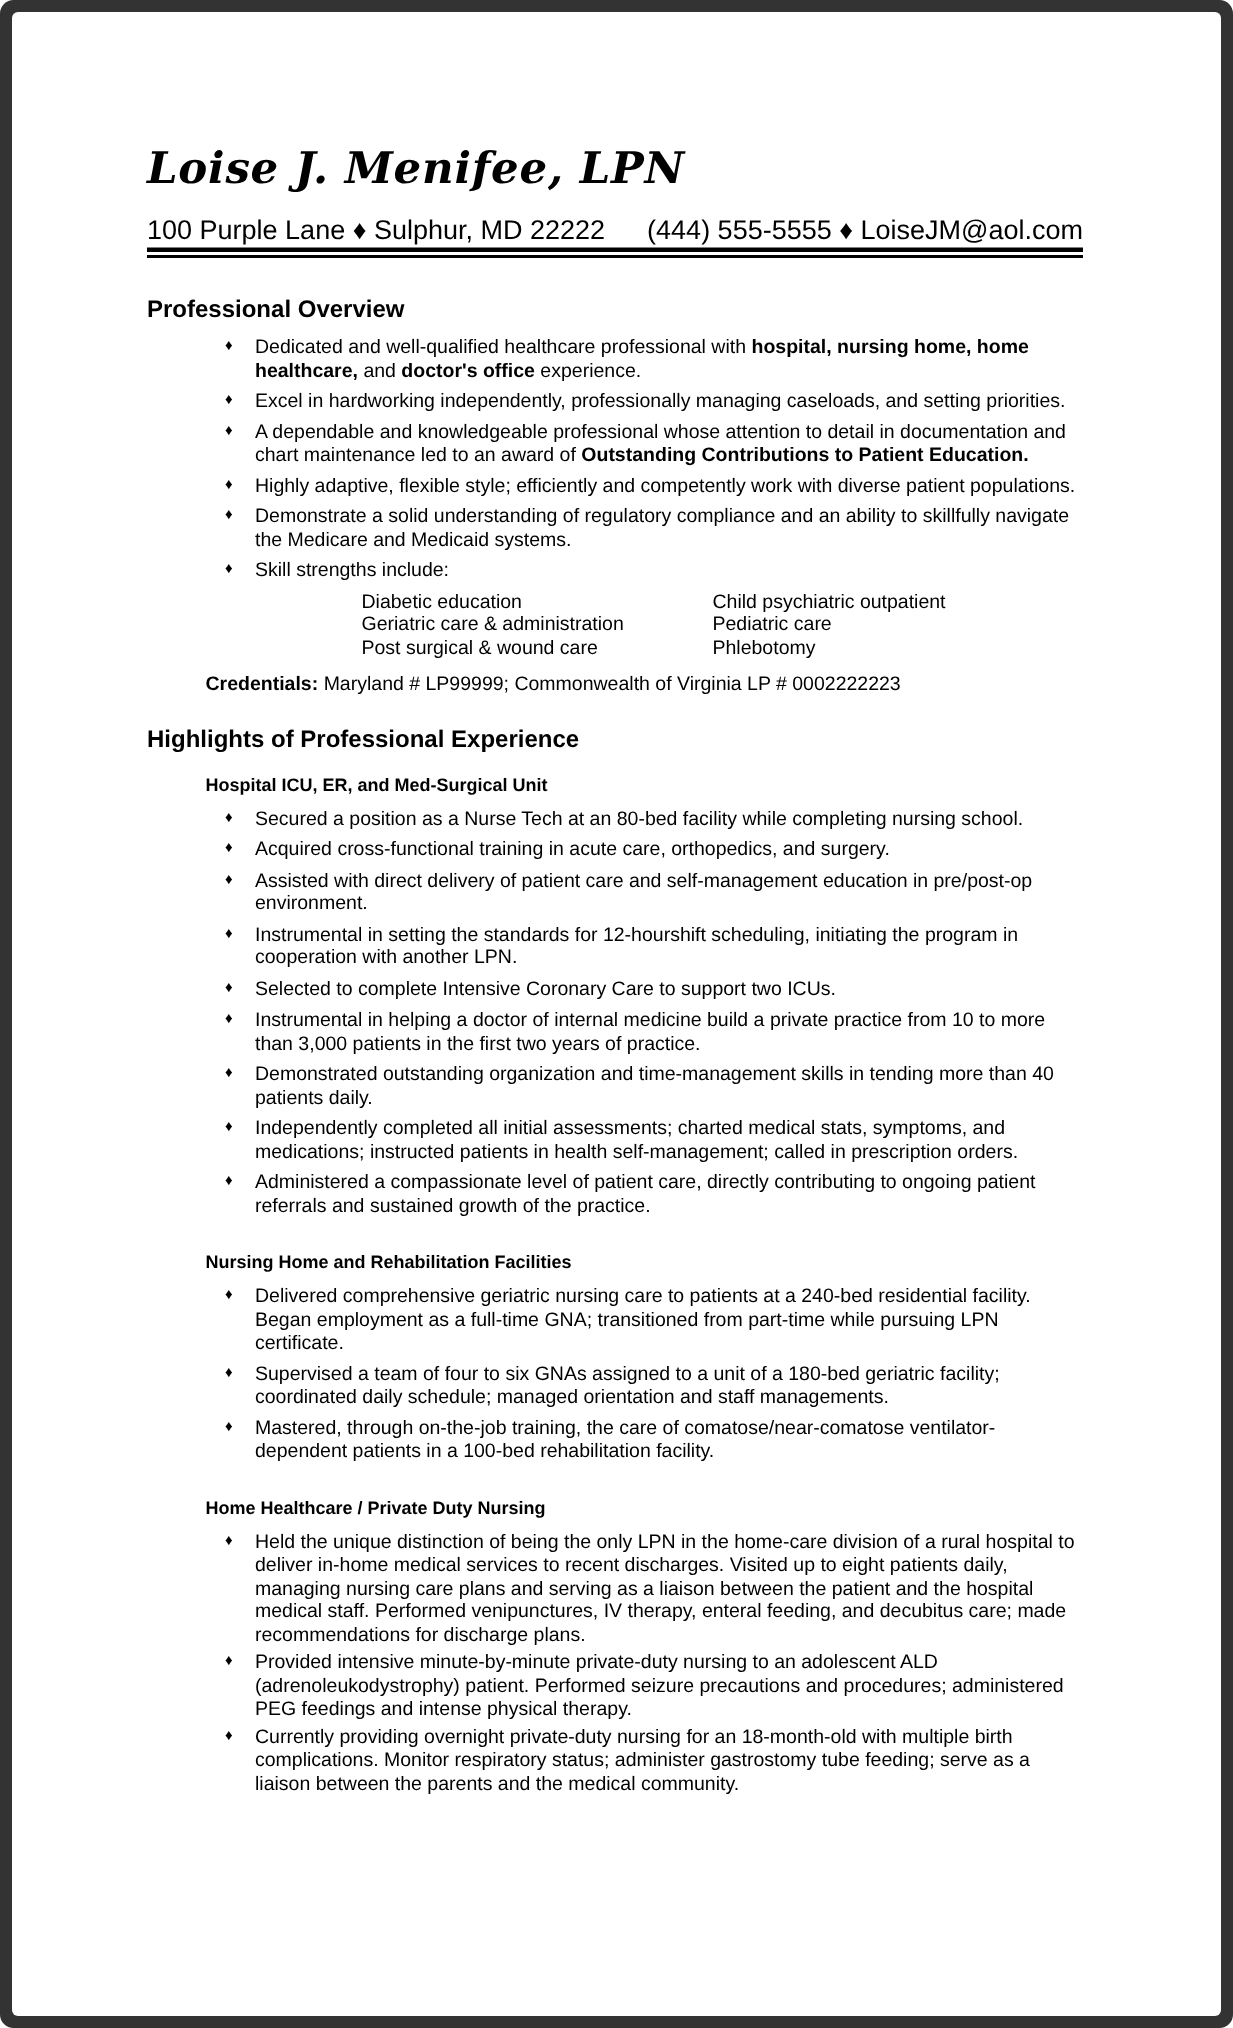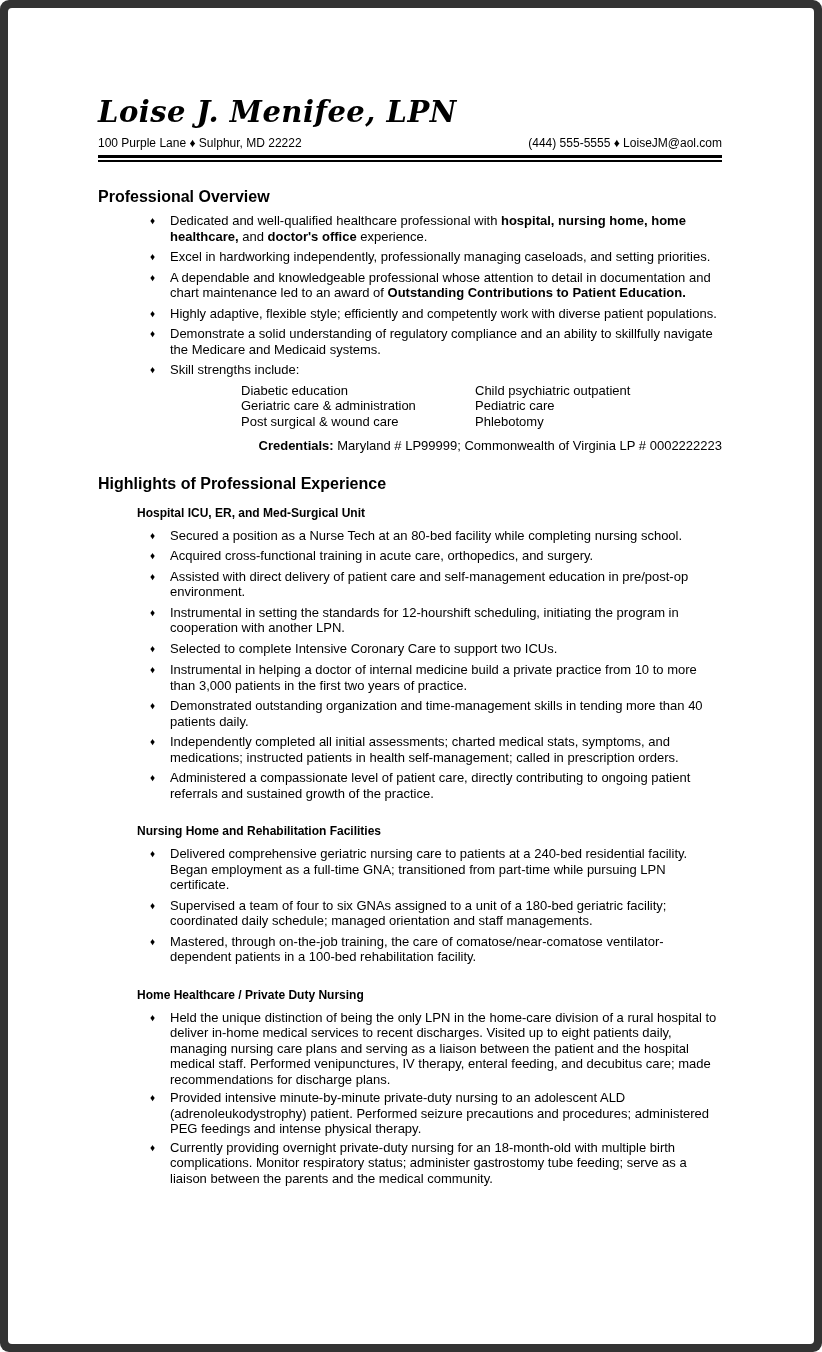--- a/index.html
+++ b/index.html
@@ -34,23 +34,23 @@
     font-family:"DejaVu Serif", serif;
     font-style:italic;
     font-weight:bold;
     font-size:29px;
     line-height:33px;
     letter-spacing:0.5px;
   }
   .contact-row{
     display:flex;
     justify-content:space-between;
-    font-size:12px;
+    font-size:18px;
     line-height:15px;
-    margin-top:7px;
+    margin-top:17px;
   }
   .double-rule{
     margin-top:4px;
     height:2px;
     border-top:3px solid #000;
     border-bottom:2px solid #000;
   }
 
   
   h2.section-title{
@@ -90,21 +90,20 @@
     display:flex;
     margin:2px 0 0 143px;
     font-size:13px;
     line-height:15.5px;
   }
   .skill-col1{width:234px;}
   .creds{
     margin:9px 0 0 39px;
     font-size:13px;
     line-height:15.5px;
-    text-align:right;
   }
 </style>
 </head>
 <body>
 
 <div class="frame">
   <div class="page">
     <div class="content">
 
       <header>

